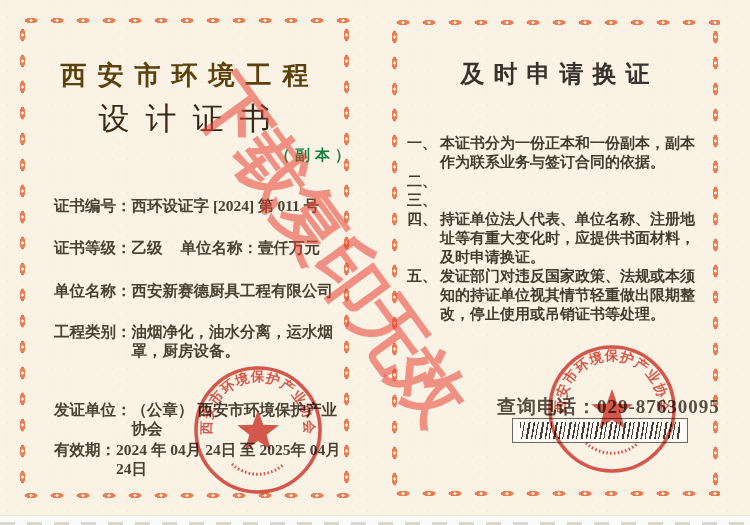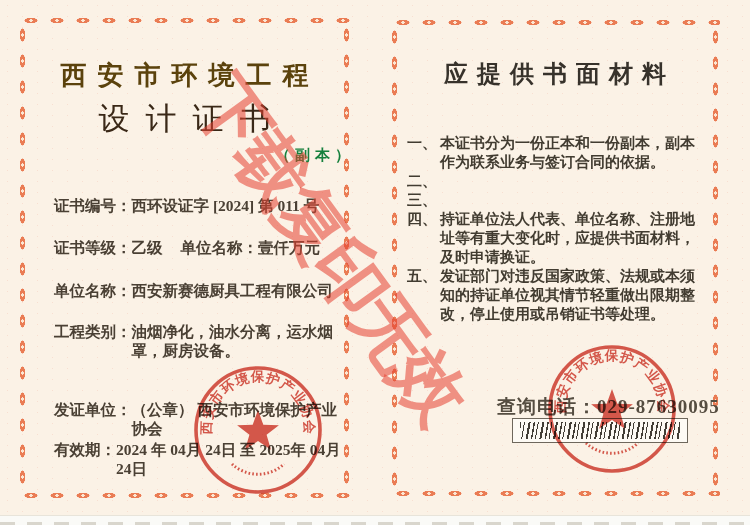--- a/index.html
+++ b/index.html
@@ -170,21 +170,21 @@
     <path d="M 44,104 A 38,38 0 0 0 96,104" fill="none" stroke="#cf382b" stroke-width="3" stroke-dasharray="1.6 2.2"></path>
   </svg>
 </div>
 
 <div class="page page-right">
   <div class="b-h b-top"></div>
   <div class="b-h b-bottom"></div>
   <div class="b-v b-left"></div>
   <div class="b-v b-right"></div>
 
-  <div class="r-title">应提供书面材料</div>
+  <div class="r-title">及时申请换证</div>
 
   <div class="notices">
     <div class="notice">
       <span class="num">一、</span>
       <span class="txt">本证书分为一份正本和一份副本，副本作为联系业务与签订合同的依据。</span>
     </div>
     <div class="notice">
       <span class="num">二、</span>
     </div>
     <div class="notice">

